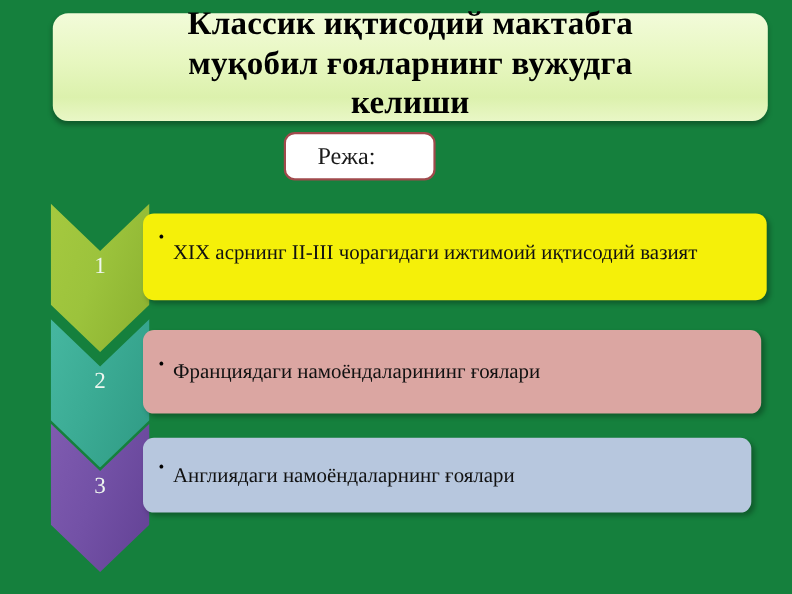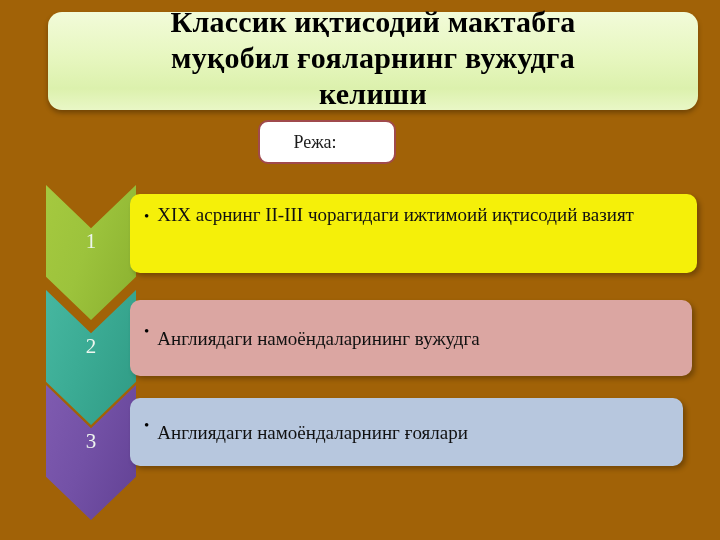--- a/index.html
+++ b/index.html
@@ -10,21 +10,21 @@
     width: 720px;
     height: 540px;
     background: #ffffff;
     font-family: "Liberation Serif", serif;
     overflow: hidden;
   }
   .slide {
     position: relative;
     width: 720px;
     height: 540px;
-    background: #a16207;
+    background: #15803d;
   }
 
   
   .title-box {
     position: absolute;
     left: 48px;
     top: 12px;
     width: 650px;
     height: 98px;
     border-radius: 14px;
@@ -61,21 +61,21 @@
   }
   .rejа-text {
     position: absolute;
     left: 258px;
     top: 122px;
     width: 114px;
     height: 44px;
     line-height: 40px;
     text-align: center;
     font-family: "Liberation Serif", serif;
-    font-size: 18px;
+    font-size: 22px;
     color: #1a1a1a;
   }
 
   
   .chev {
     position: absolute;
     left: 46px;
     width: 90px;
     height: 135px;
     clip-path: polygon(0% 0%, 50% 32%, 100% 0%, 100% 68%, 50% 100%, 0% 68%);
@@ -149,21 +149,21 @@
   }
   .cbox-1 .bullet { margin-top: 15px; }
   .cbox-2 .bullet { margin-top: 24px; }
   .cbox-3 .bullet { margin-top: 20px; }
   .cbox-text {
     font-family: "Liberation Serif", serif;
     font-size: 19px;
     line-height: 25px;
     color: #111111;
   }
-  .cbox-1 .cbox-text { align-self: flex-start; margin-top: 8px; }
+  .cbox-1 .cbox-text { align-self: flex-start; margin-top: 23px; }
 </style>
 </head>
 <body>
 
 <div class="slide">
 
   <div class="title-box"></div>
   <div class="title-text">Классик иқтисодий мактабга
 муқобил ғояларнинг вужудга
 келиши</div>
@@ -183,21 +183,21 @@
   <div class="cbox cbox-1">
     <div class="cbox-inner">
       <span class="bullet">•</span>
       <span class="cbox-text">XIX асрнинг II-III чорагидаги ижтимоий иқтисодий вазият</span>
     </div>
   </div>
 
   <div class="cbox cbox-2">
     <div class="cbox-inner">
       <span class="bullet">•</span>
-      <span class="cbox-text">Англиядаги намоёндаларининг вужудга</span>
+      <span class="cbox-text">Франциядаги намоёндаларининг ғоялари</span>
     </div>
   </div>
 
   <div class="cbox cbox-3">
     <div class="cbox-inner">
       <span class="bullet">•</span>
       <span class="cbox-text">Англиядаги намоёндаларнинг ғоялари</span>
     </div>
   </div>
 

